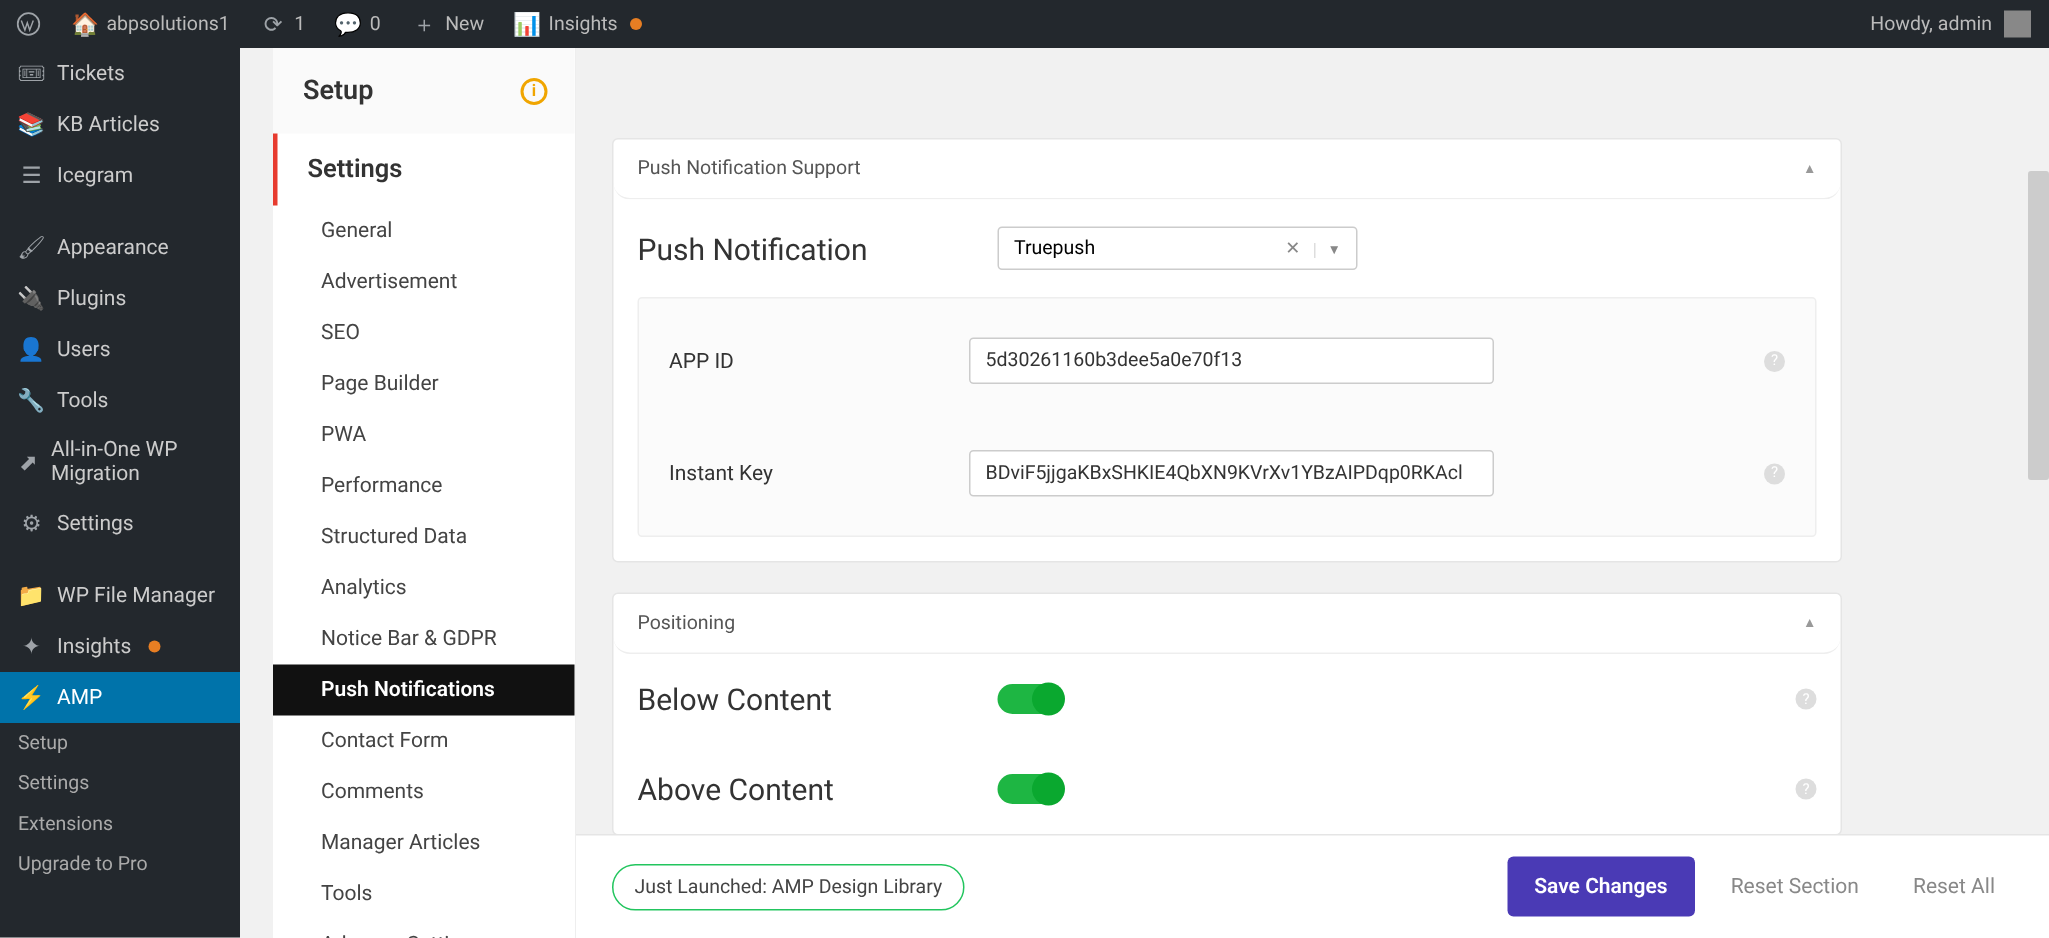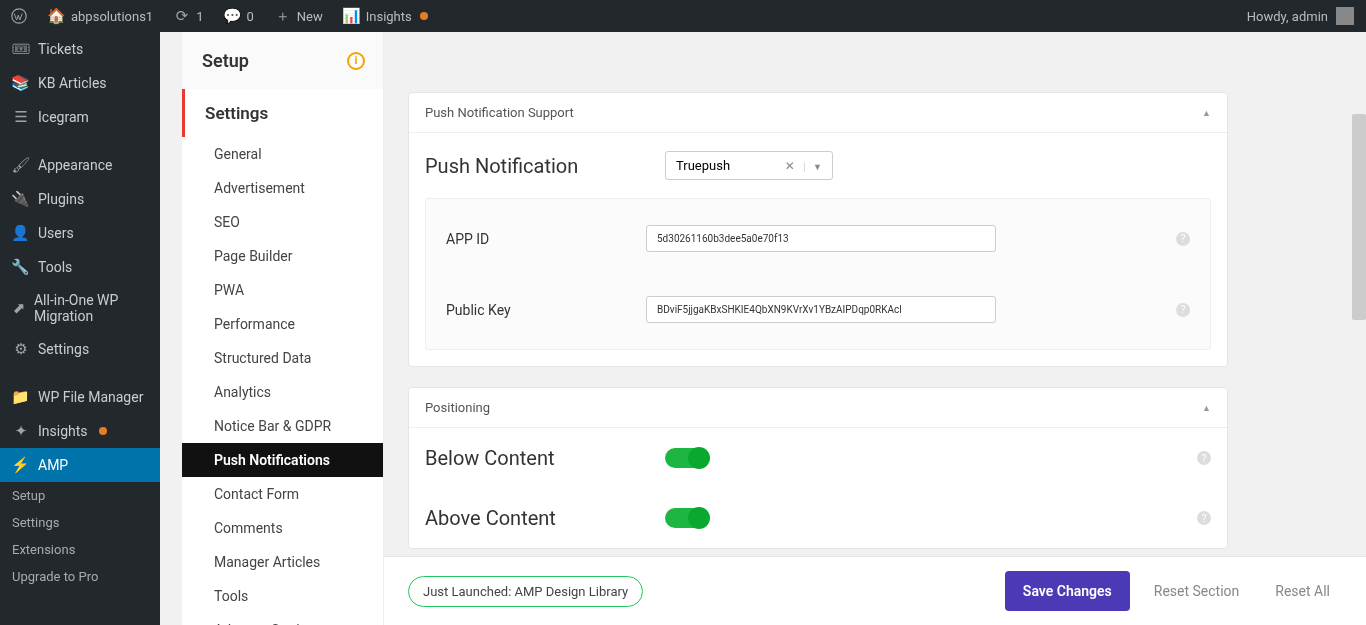--- a/index.html
+++ b/index.html
@@ -37,37 +37,37 @@
 .settings-title { padding: 14px 20px; border-left: 3px solid #e73b2f; font-size: 17px; font-weight: 600; color: #333; }
 .settings-item { padding: 9px 32px; font-size: 14px; color: #444; cursor: pointer; }
 .settings-item.active { background: #111; color: #fff; font-weight: 600; }
 
 
 .main-panel { flex: 1; overflow-y: auto; padding: 0 24px 80px 24px; position: relative; }
 .main-inner { max-width: 820px; }
 
 
 .card { background: #fff; border: 1px solid #e5e5e5; border-radius: 4px; margin-top: 20px; }
-.card-header { padding: 12px 16px; font-size: 13px; color: #555; border-bottom: 1px solid #eee; display: flex; justify-content: space-between; align-items: center; }
+.card-header { padding: 12px 16px; font-size: 13px; color: #555; border-bottom: 1px solid #eee; display: flex; justify-content: space-between; align-items: center; border-radius: 11px; }
 .collapse-icon { color: #999; font-size: 9px; }
 .card-row { display: flex; align-items: center; padding: 18px 16px; }
 .card-row .label { width: 240px; font-size: 20px; color: #333; }
 .card-row .control { flex: 1; position: relative; }
 .help-icon { width: 14px; height: 14px; border-radius: 50%; background: #ddd; color: #fff; font-size: 10px; display: inline-flex; align-items: center; justify-content: center; margin-left: auto; }
 
 
-.select-box { display: inline-flex; align-items: center; border: 1px solid #ccc; border-radius: 3px; padding: 6px 10px; font-size: 13px; width: 168px; justify-content: space-between; background: #fff; }
+.select-box { display: inline-flex; align-items: center; border: 1px solid #ccc; border-radius: 3px; padding: 6px 10px; font-size: 13px; width: 240px; justify-content: space-between; background: #fff; }
 .select-x { color: #888; cursor: pointer; font-size: 12px; margin-left: 8px; }
 .select-caret { color: #888; font-size: 9px; margin-left: 6px; border-left:1px solid #ddd; padding-left:8px;}
 
 
 .inset-card { background: #fbfbfb; border: 1px solid #eee; margin: 0 16px 16px 16px; border-radius: 3px; padding: 4px 0; }
 .inset-row { display: flex; align-items: center; padding: 22px 20px; }
 .inset-row .label2 { width: 200px; font-size: 14px; color: #333; }
-.inset-row input { flex: 0 0 350px; border: 1px solid #ccc; border-radius: 3px; padding: 7px 10px; font-size: 10px; color: #333; }
+.inset-row input { flex: 0 0 350px; border: 1px solid #ccc; border-radius: 3px; padding: 7px 10px; font-size: 13px; color: #333; }
 
 
 .toggle { width: 44px; height: 20px; border-radius: 10px; background: #1eb643; position: relative; cursor: pointer; }
 .toggle .knob { width: 22px; height: 22px; border-radius: 50%; background: #0aa82f; position: absolute; right: -1px; top: -1px; }
 
 
 .bottombar { position: absolute; bottom: 0; left: 384px; right: 0; background: #fff; border-top: 1px solid #e5e5e5; padding: 14px 24px; display: flex; align-items: center; gap: 12px; }
 .pill { border: 1px solid #22c55e; border-radius: 16px; padding: 7px 14px; font-size: 13px; color: #444; }
 .spacer { flex: 1; }
 .btn-primary { background: #4a3ab5; color: #fff; border: none; border-radius: 4px; padding: 12px 18px; font-size: 14px; font-weight: 600; cursor: pointer; }
@@ -224,21 +224,21 @@
               </div>
             </div>
           </div>
           <div class="inset-card">
             <div class="inset-row">
               <div class="label2">APP ID</div>
               <input type="text" value="5d30261160b3dee5a0e70f13" style="">
               <span class="help-icon">?</span>
             </div>
             <div class="inset-row">
-              <div class="label2">Public Key</div>
+              <div class="label2">Instant Key</div>
               <input type="text" value="BDviF5jjgaKBxSHKIE4QbXN9KVrXv1YBzAIPDqp0RKAcl" style="">
               <span class="help-icon">?</span>
             </div>
           </div>
         </div>
 
         <div class="card">
           <div class="card-header">
             <span>Positioning</span>
             <span class="collapse-icon">▲</span>

